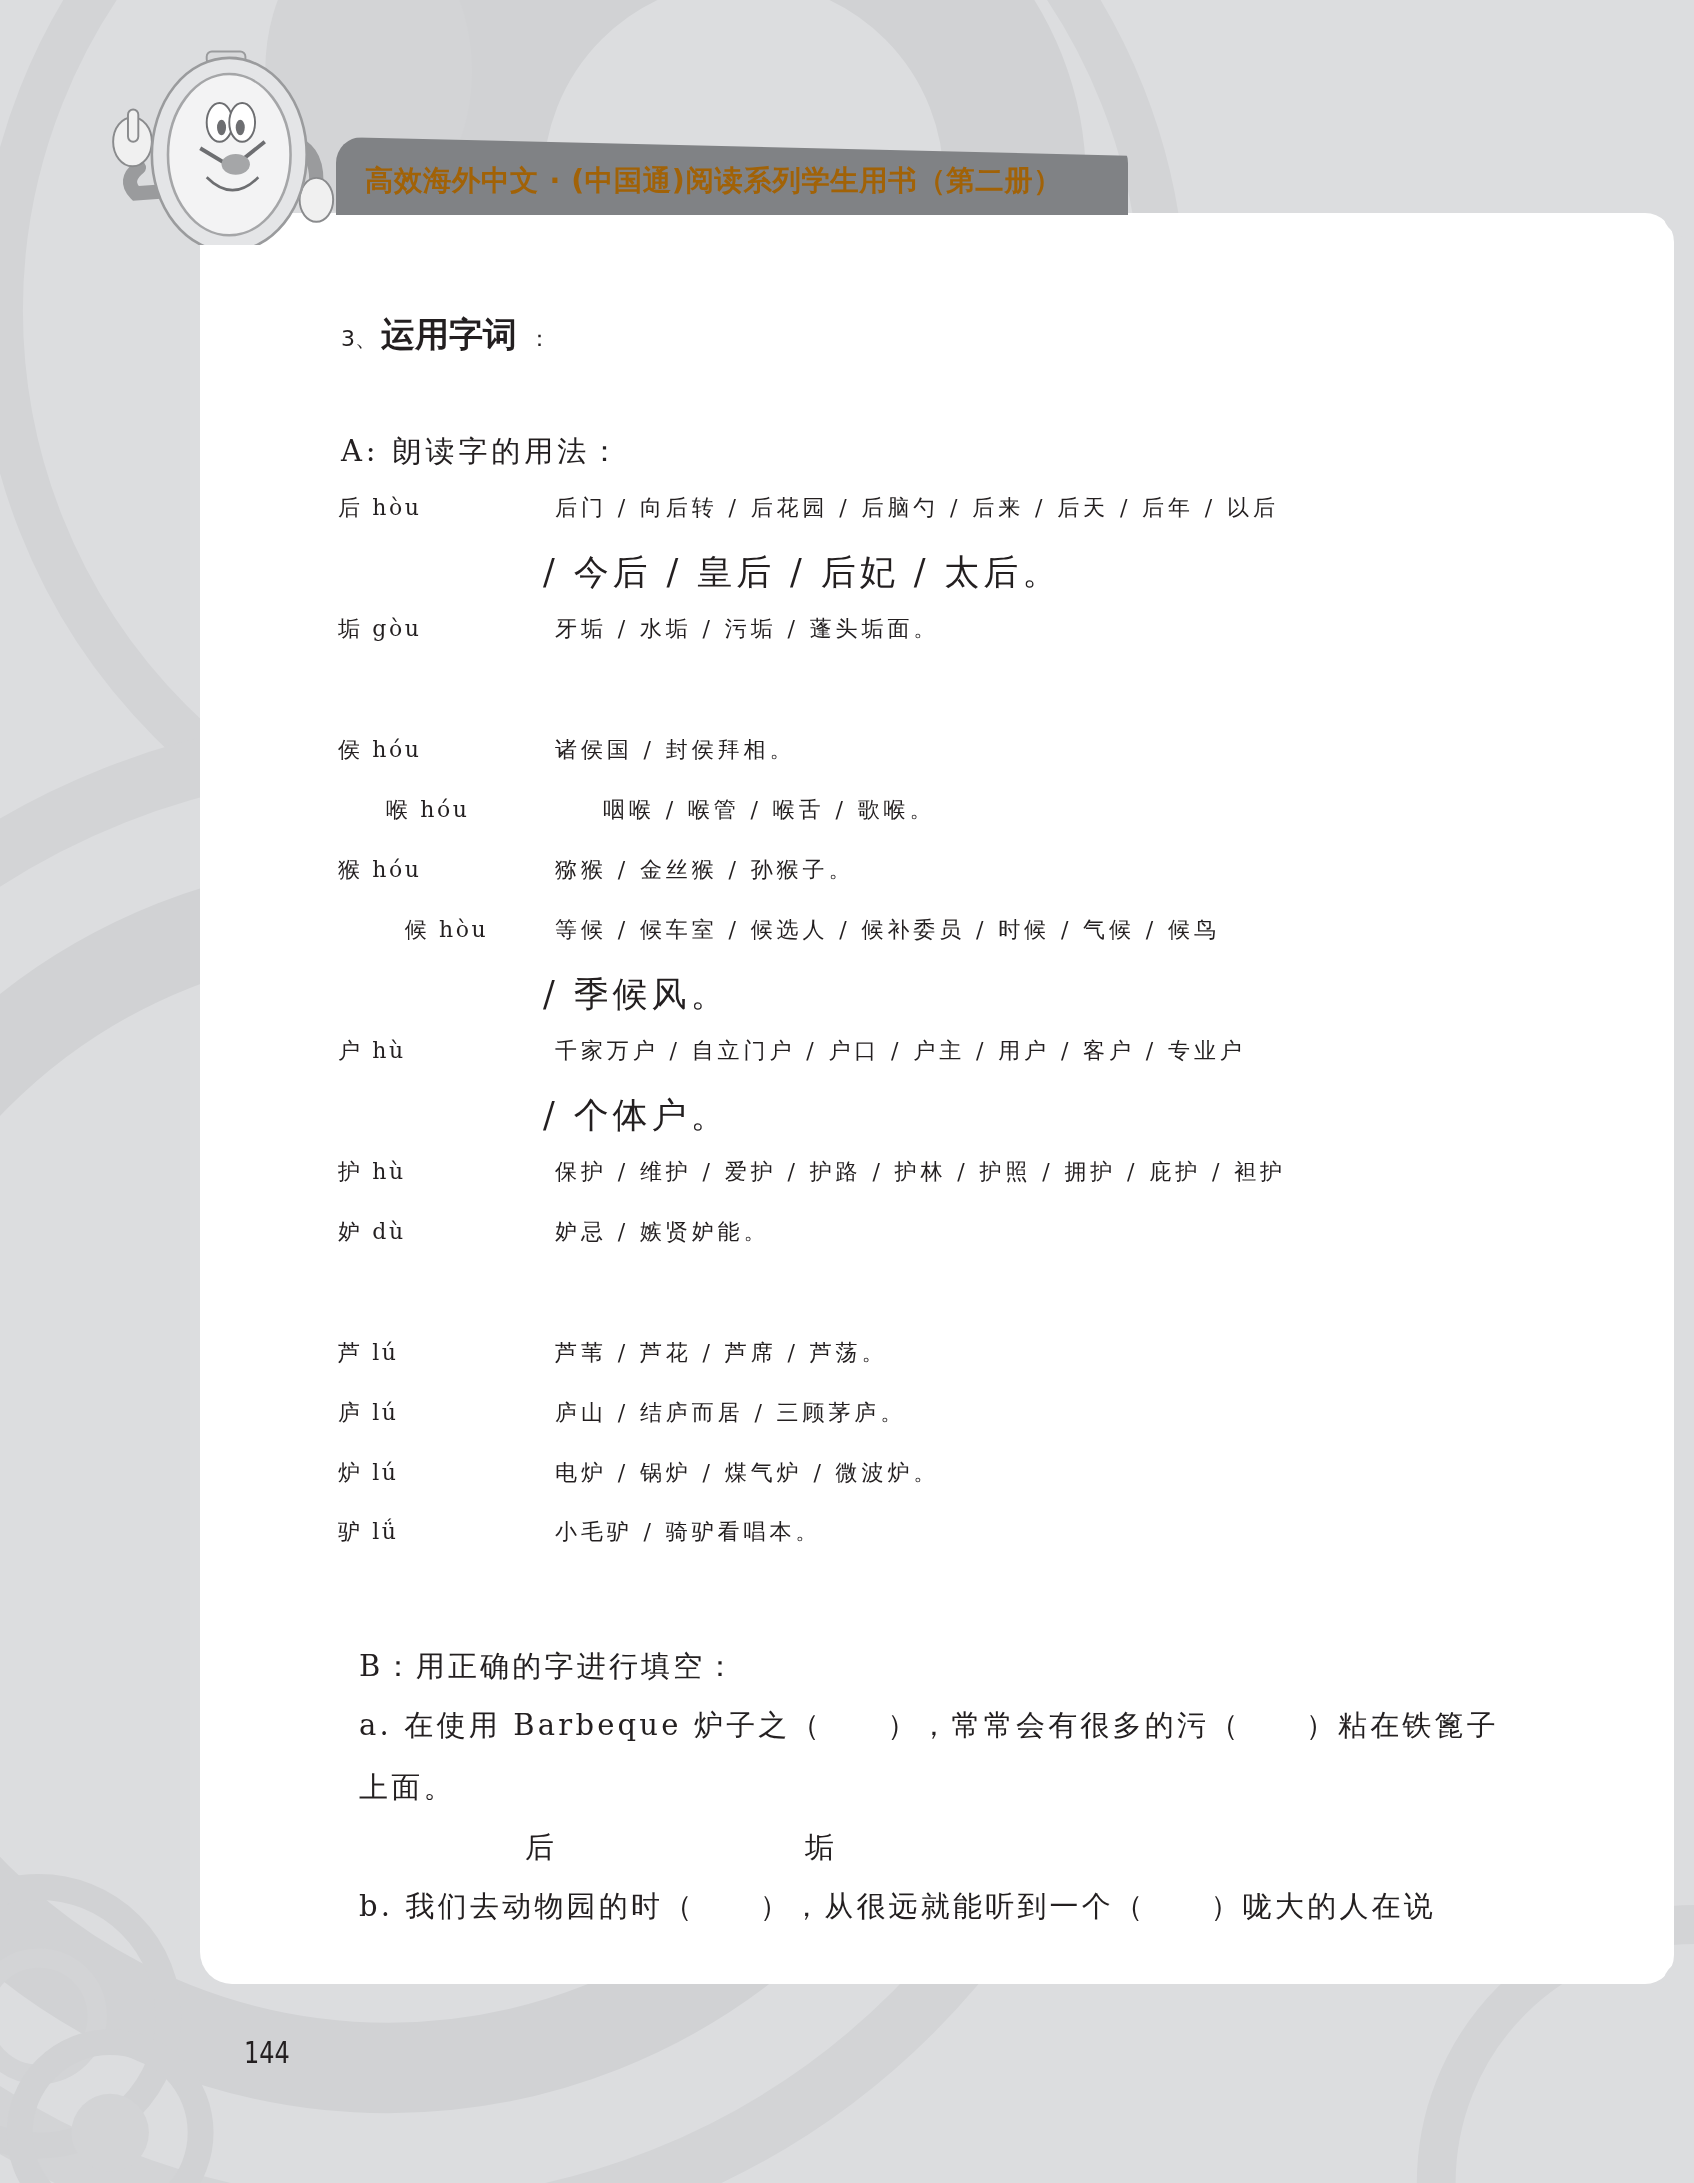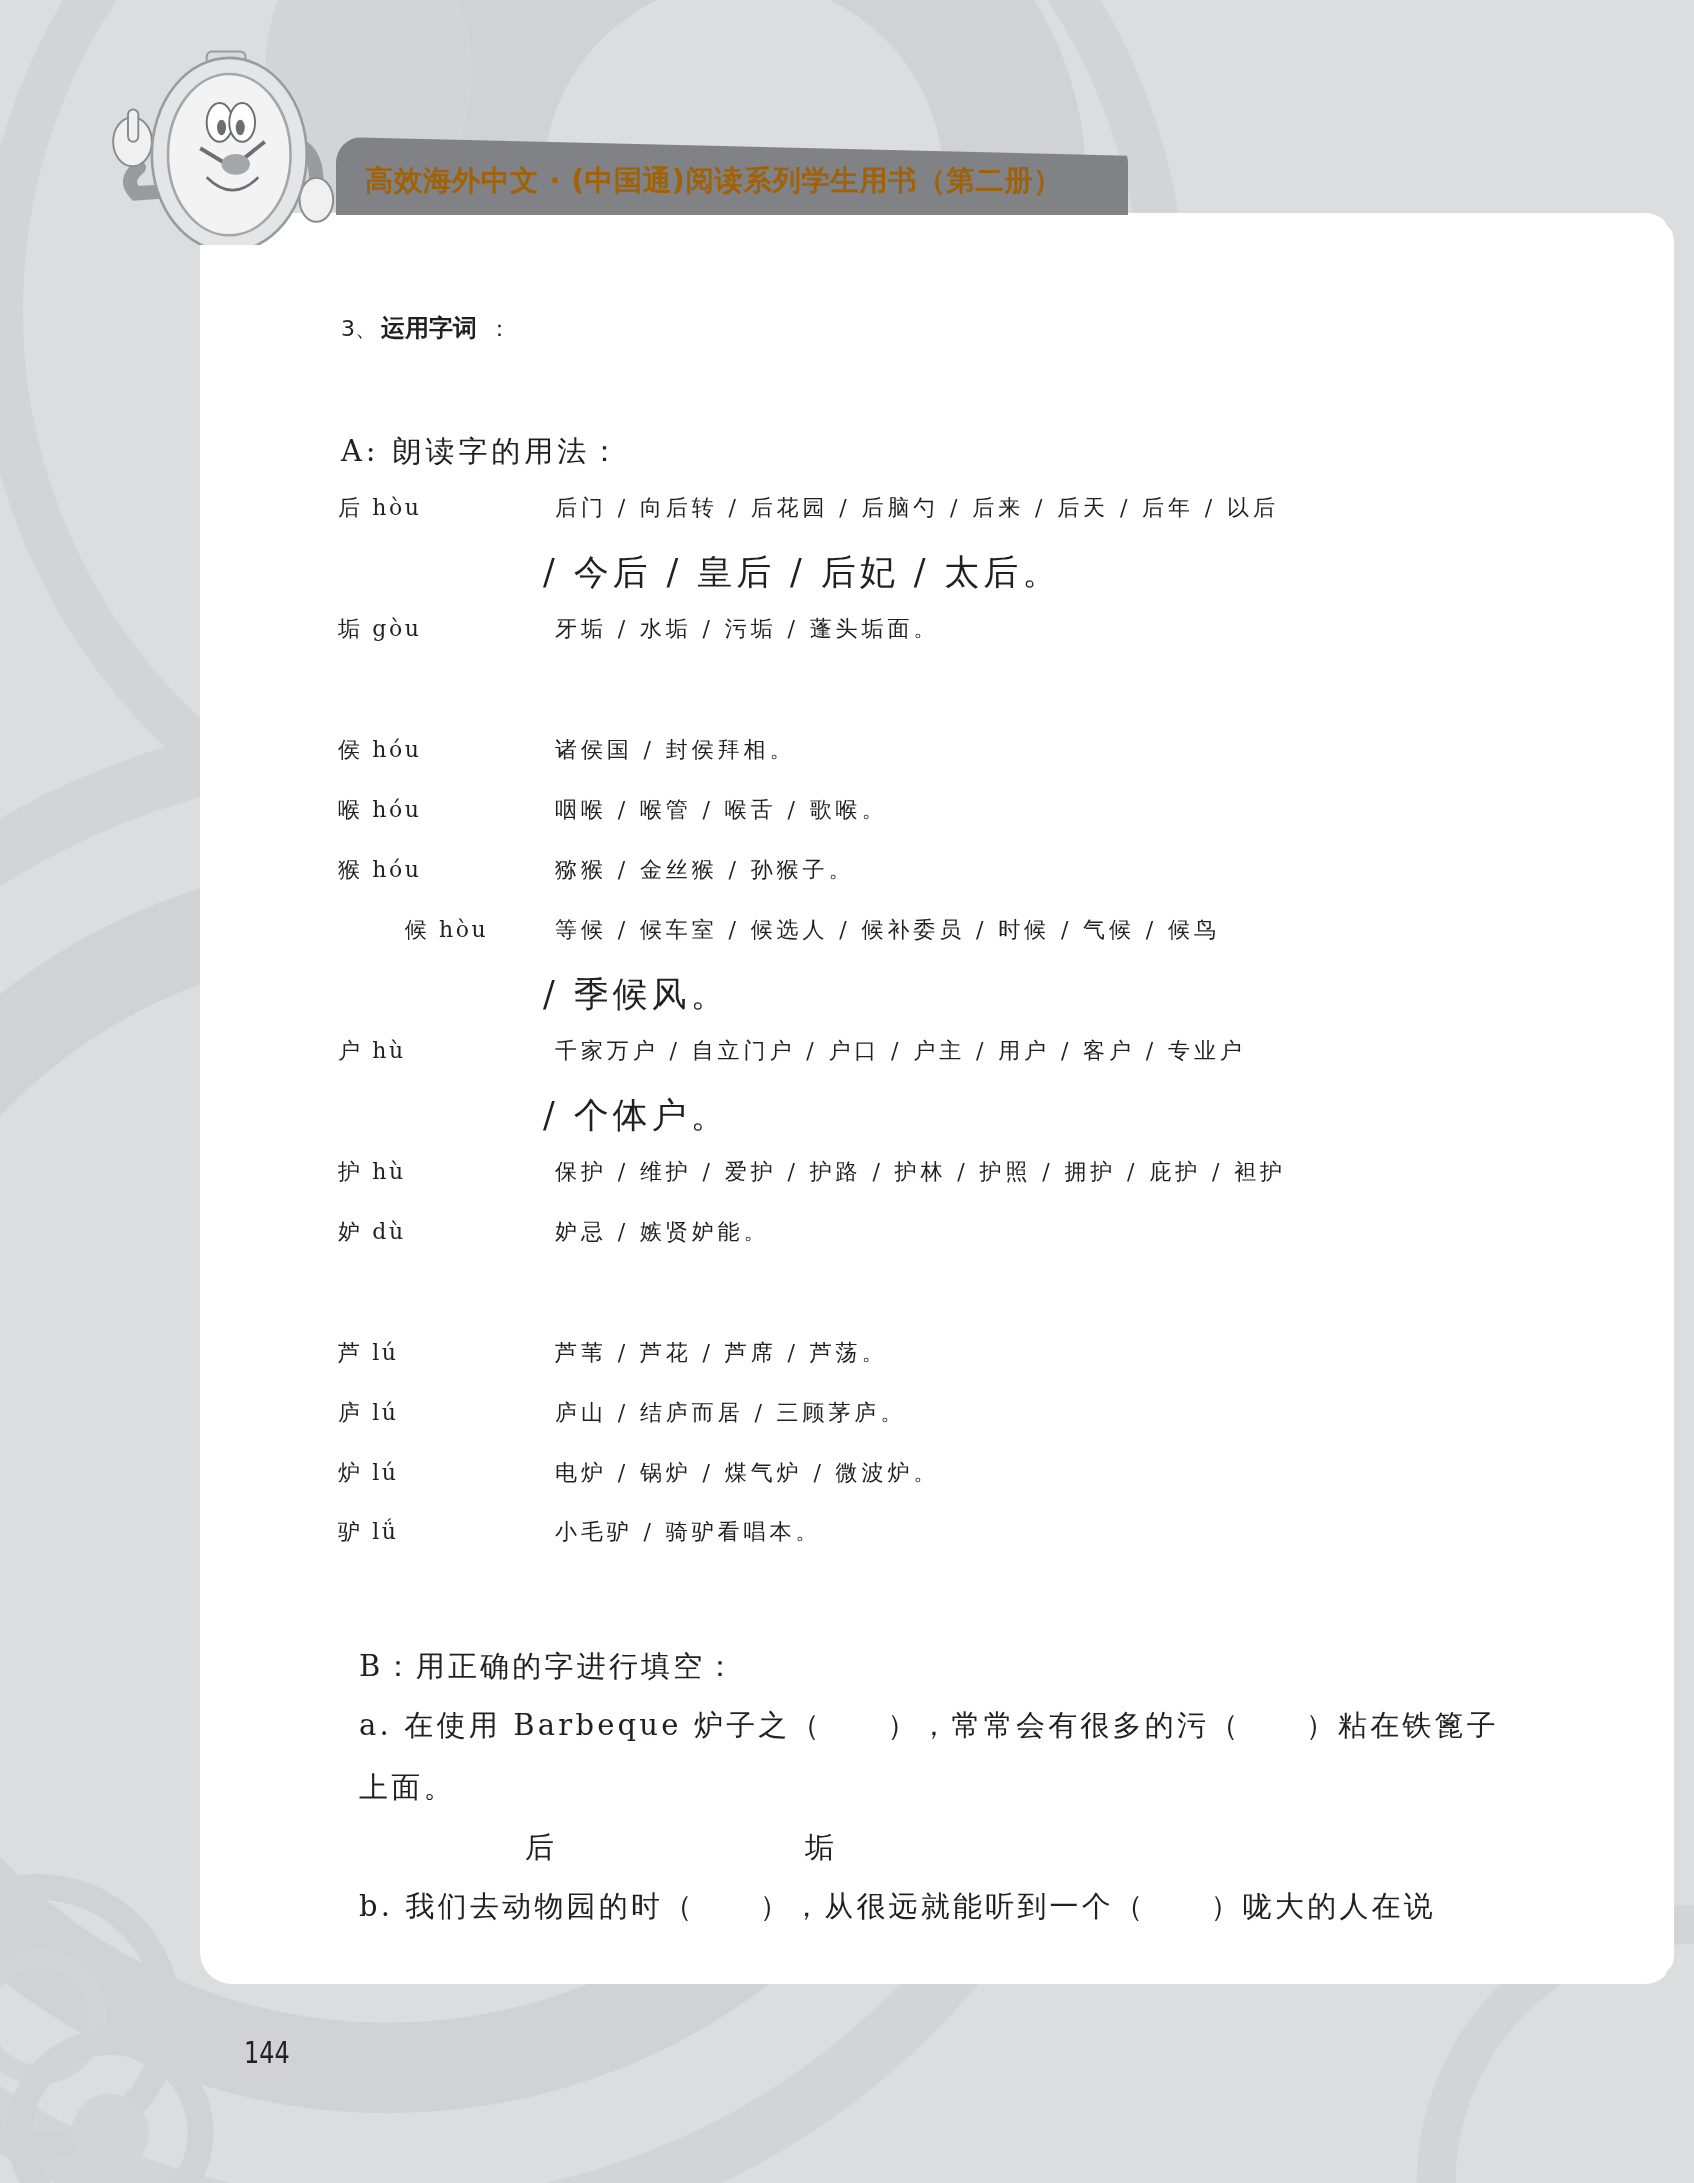--- a/index.html
+++ b/index.html
@@ -37,21 +37,21 @@
   .card-notch-top { top: 213px; border-bottom-left-radius: 32px 26px; }
   .card-notch-bottom { top: 1958px; border-top-left-radius: 32px 26px; }
 
   .content { position: absolute; left: 0; top: 0; z-index: 5; }
 
   .section-heading {
     position: absolute; left: 341px; top: 312px; white-space: nowrap;
     font-family: "DejaVu Sans", "Liberation Sans", sans-serif; color: #231f20;
   }
   .section-heading .num { font-size: 22px; margin-right: 3.9px; }
-  .section-heading .ttl { font-size: 24px; font-weight: bold; }
+  .section-heading .ttl { font-size: 34px; font-weight: bold; }
   .section-heading .colon { font-size: 22px; margin-left: 11.6px; }
 
   .sub-heading {
     position: absolute; left: 341px; white-space: nowrap; font-size: 29px; letter-spacing: 3.9px;
   }
   .row { position: absolute; left: 338px; white-space: nowrap; font-size: 22px; line-height: 39px; }
   .row .head { display: inline-block; width: 217px; letter-spacing: 2.6px; }
   .row .words { letter-spacing: 3.9px; }
   .cont { position: absolute; left: 543px; white-space: nowrap; font-size: 35px; letter-spacing: 3.9px; }
 
@@ -119,21 +119,21 @@
   <div class="cont" style="top:549px;">/ 今后 / 皇后 / 后妃 / 太后。</div>
 
   <div class="row" style="top:609px;">
     <span class="head">垢 gòu</span><span class="words">牙垢 / 水垢 / 污垢 / 蓬头垢面。</span>
   </div>
 
   <div class="row" style="top:730px;">
     <span class="head">侯 hóu</span><span class="words">诸侯国 / 封侯拜相。</span>
   </div>
 
-  <div class="row" style="top:790px;">
+  <div class="row" style="top:790px;margin-left:48px;">
     <span class="head">喉 hóu</span><span class="words">咽喉 / 喉管 / 喉舌 / 歌喉。</span>
   </div>
 
   <div class="row" style="top:850px;">
     <span class="head">猴 hóu</span><span class="words">猕猴 / 金丝猴 / 孙猴子。</span>
   </div>
 
   <div class="row" style="top:910px;text-align:center;">
     <span class="head">候 hòu</span><span class="words">等候 / 候车室 / 候选人 / 候补委员 / 时候 / 气候 / 候鸟</span>
   </div>

